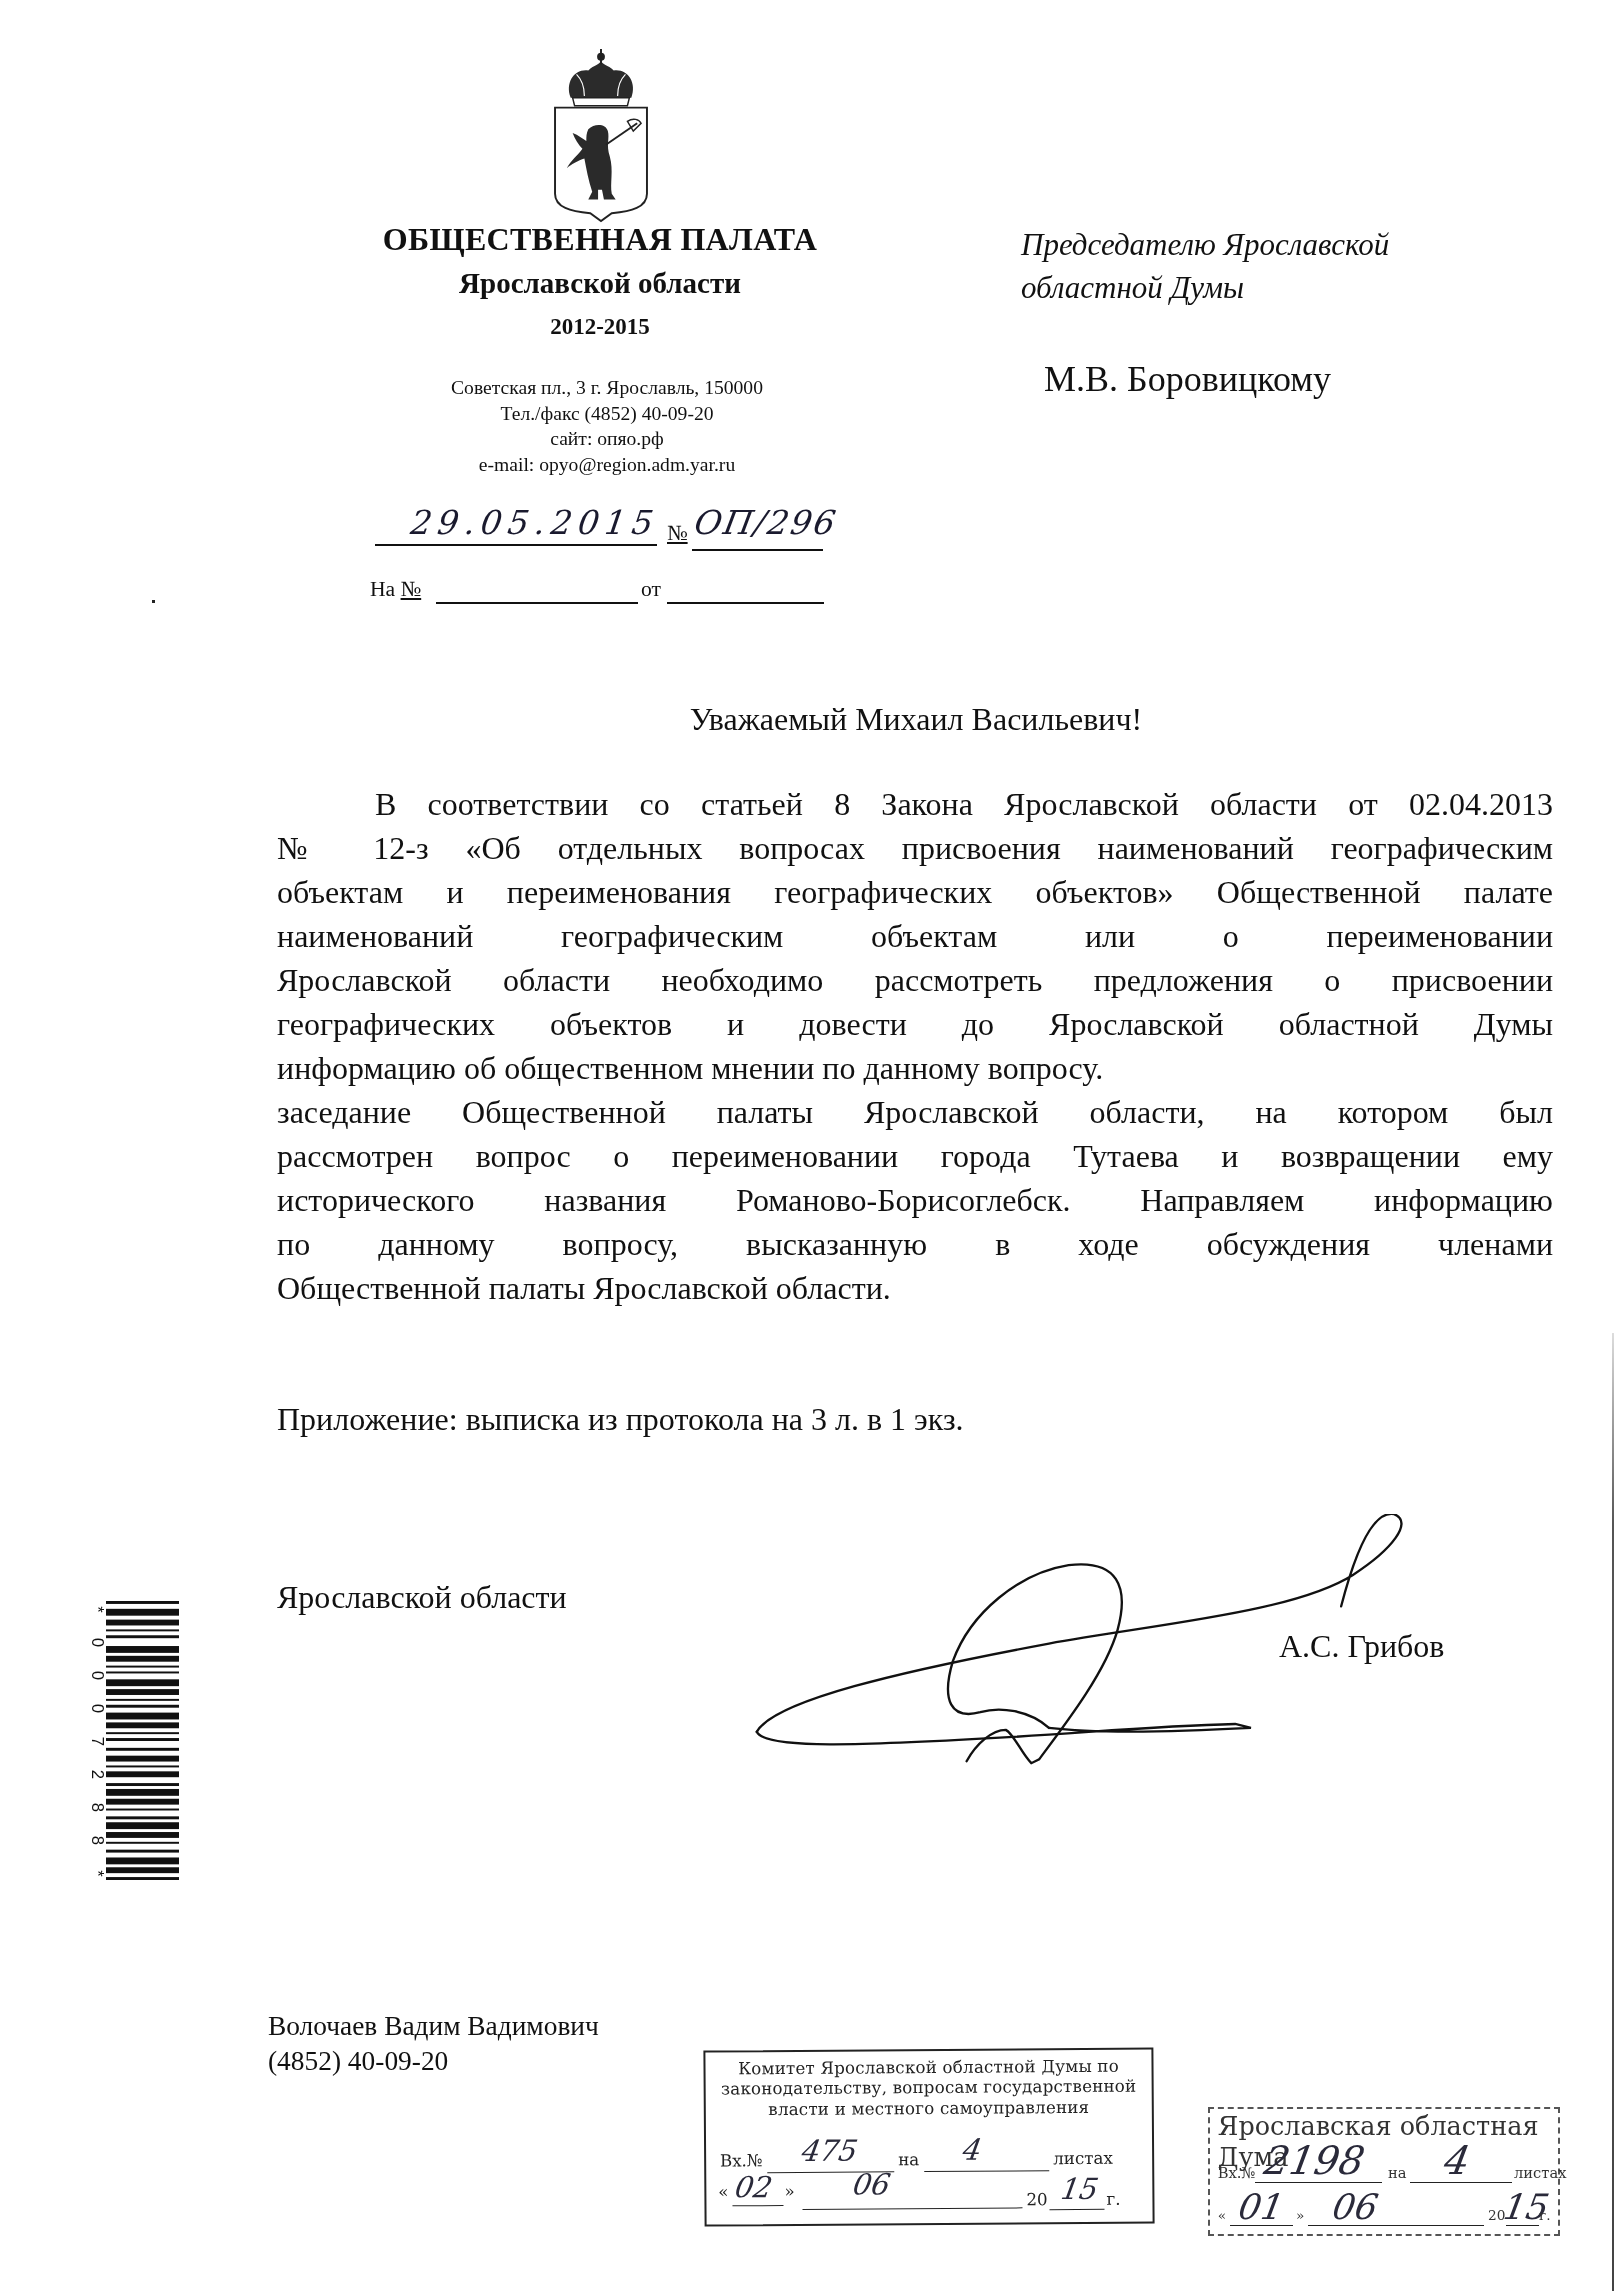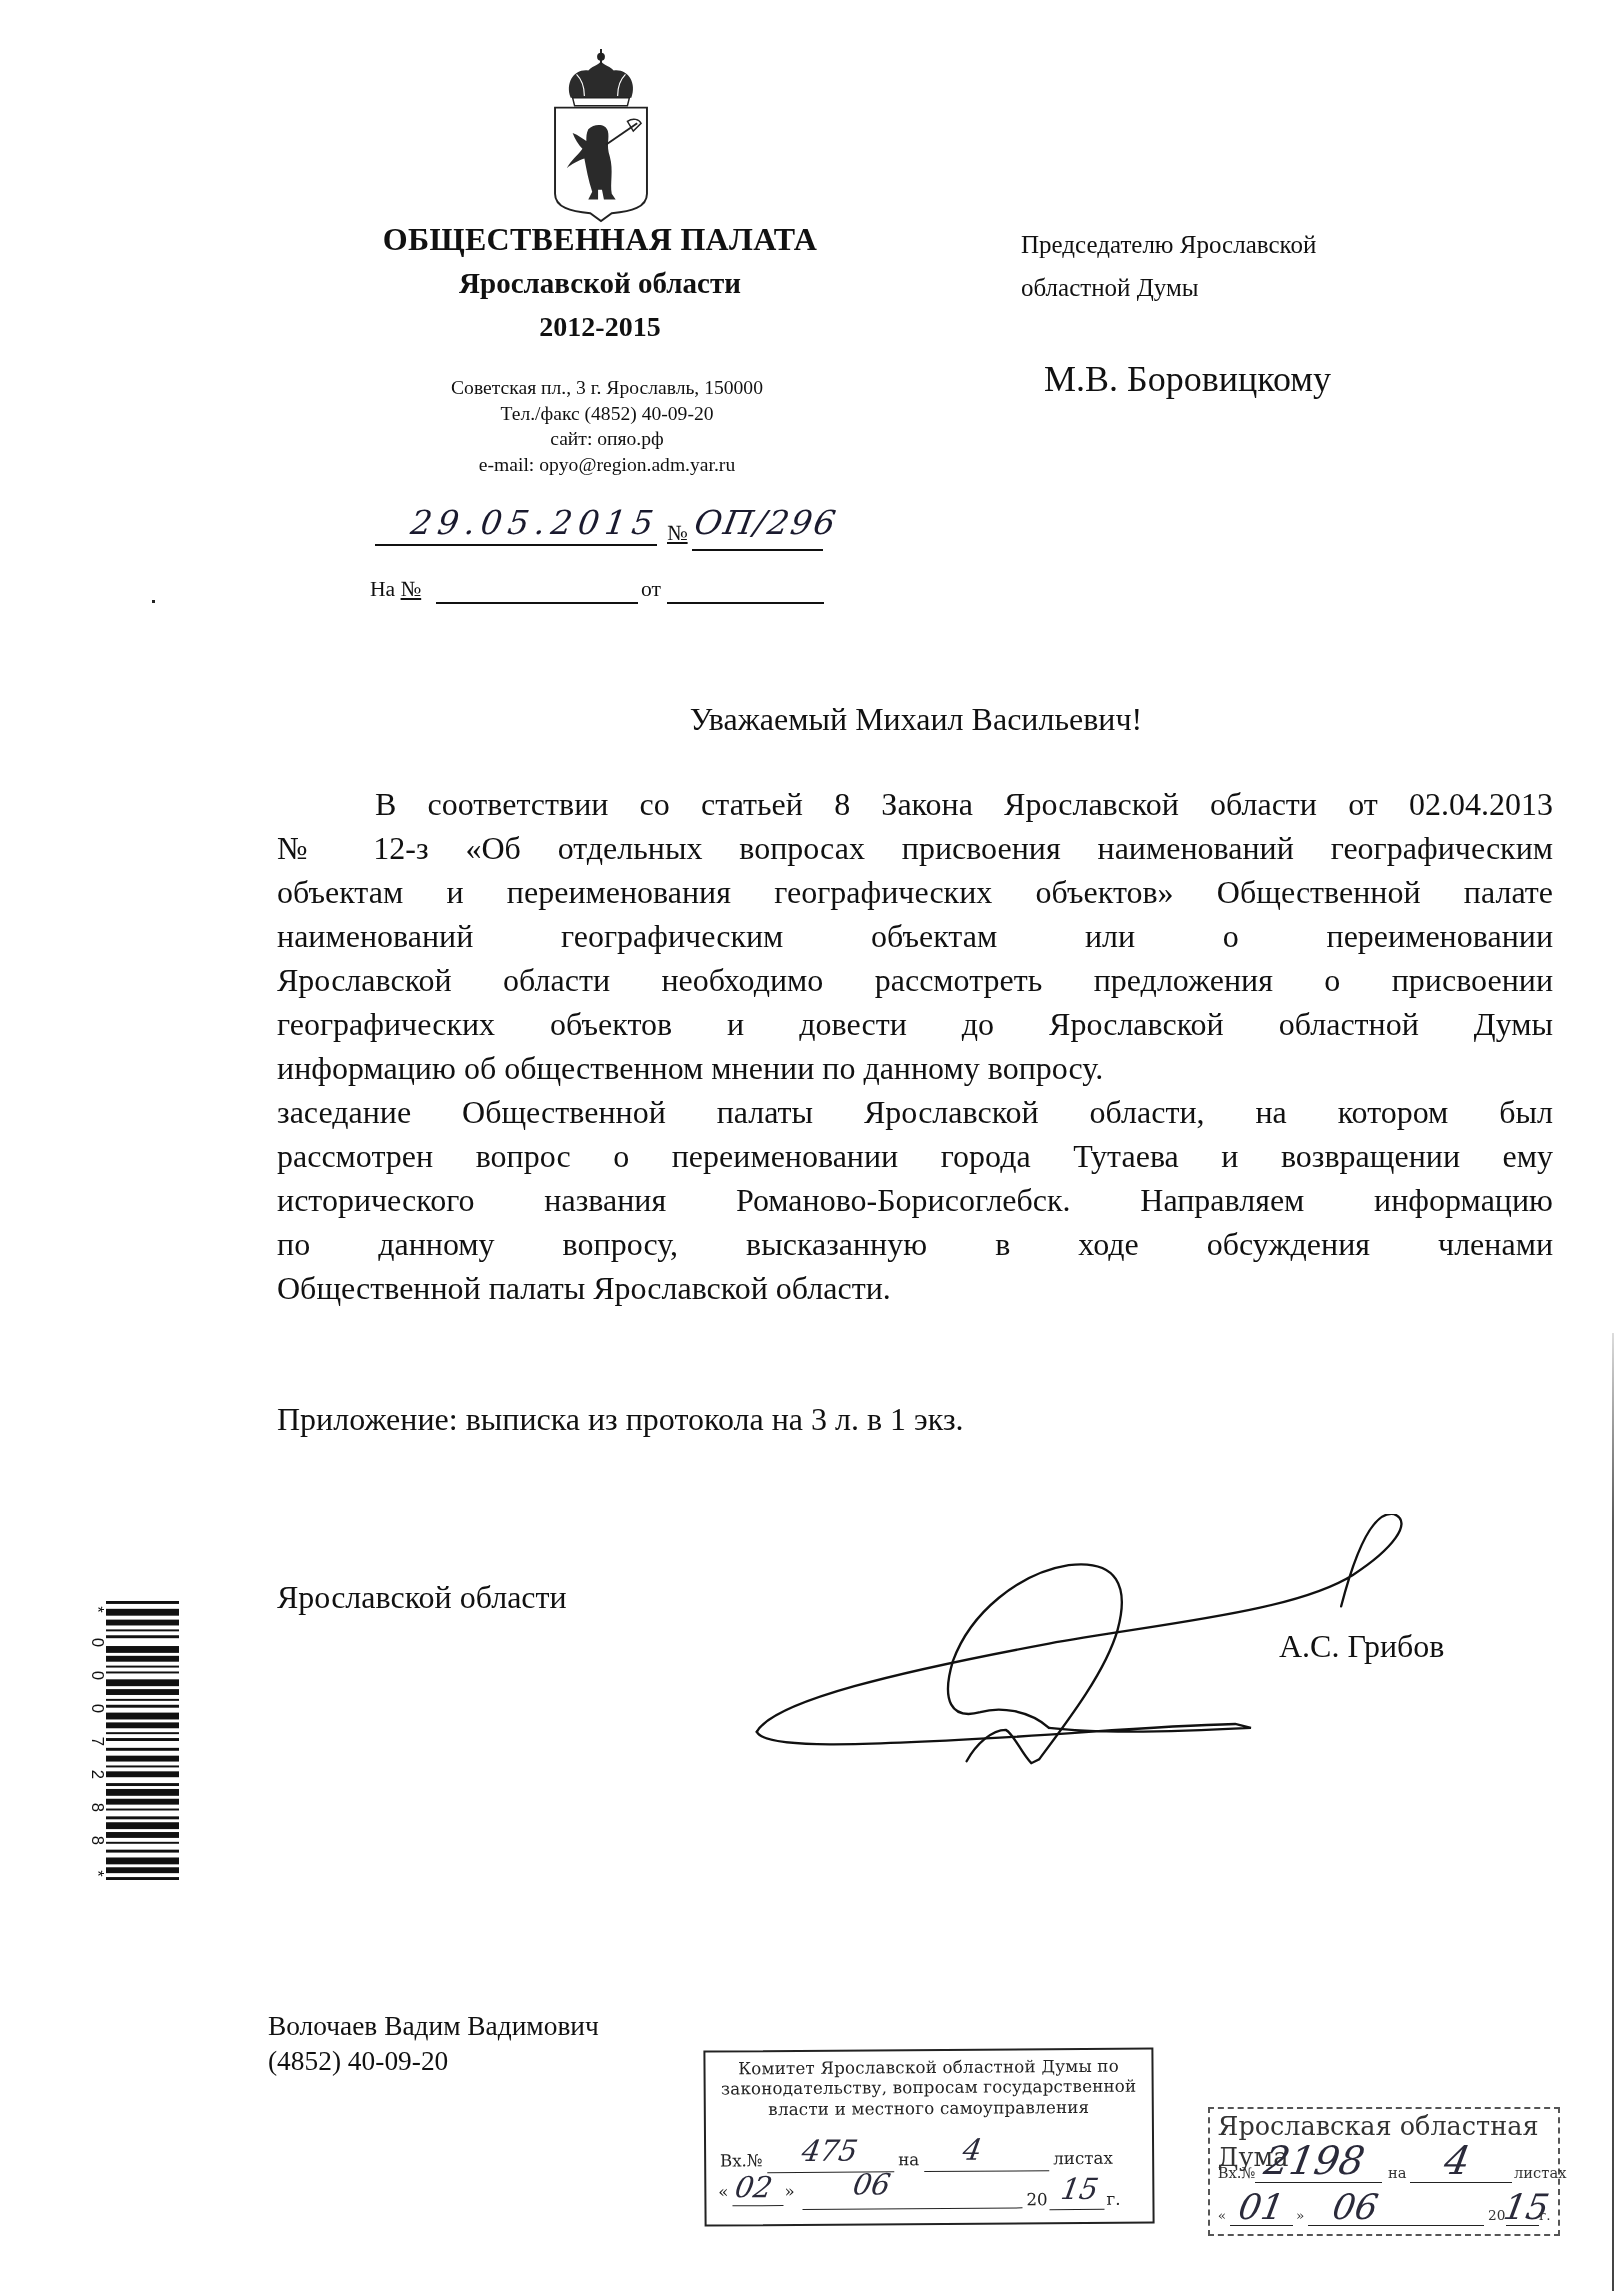--- a/index.html
+++ b/index.html
@@ -5,37 +5,37 @@
   html, body { margin: 0; padding: 0; background: #ffffff; }
   body {
     width: 1620px; height: 2292px; position: relative; overflow: hidden;
     font-family: "Liberation Serif", "DejaVu Serif", serif; color: #111;
   }
   .abs { position: absolute; }
   
   .coat { left: 551px; top: 47px; width: 100px; height: 178px; }
   .org-title { left: 294px; top: 218px; width: 612px; text-align: center; font-weight: bold; font-size: 32px; line-height: 43px; letter-spacing: 0.3px; }
   .org-sub { left: 294px; top: 263px; width: 612px; text-align: center; font-weight: bold; font-size: 29px; line-height: 41px; }
-  .org-years { left: 294px; top: 306px; width: 612px; text-align: center; font-weight: bold; font-size: 28px; line-height: 41px; }
+  .org-years { left: 294px; top: 306px; width: 612px; text-align: center; font-weight: bold; font-size: 23px; line-height: 41px; }
   .contacts { left: 372px; top: 375px; width: 470px; text-align: center; font-size: 19.6px; line-height: 25.5px; }
   .contacts .u { }
   .regline { left: 372px; top: 495px; width: 451px; height: 55px; }
   .reg-date-line { position: absolute; left: 2.9px; top: 49px; width: 282px; border-bottom: 2px solid #111; }
   .reg-date { position: absolute; left: 39px; top: 7.8px; font-family: "DejaVu Serif", serif; font-style: italic; font-size: 33px; letter-spacing: 5.9px; color: #1a1a2e; transform: skewX(-8deg); }
   .reg-no-sign { position: absolute; left: 295px; top: 25.5px; font-size: 21.6px; text-decoration: underline; }
   .reg-num-line { position: absolute; left: 320px; top: 54px; width: 131px; border-bottom: 2px solid #111; }
   .reg-num { position: absolute; left: 323px; top: 7.8px; font-family: "DejaVu Serif", serif; font-style: italic; font-size: 33px; color: #1a1a2e; letter-spacing: 2px; transform: skewX(-10deg); }
   .reply-line { left: 370px; top: 573px; width: 461px; height: 39px; font-size: 21.6px; }
   .reply-label { position: absolute; left: 0; top: 3.9px; }
   .reply-label .u { text-decoration: underline; }
   .reply-no-line { position: absolute; left: 66px; top: 29px; width: 202px; border-bottom: 2px solid #111; }
   .reply-from { position: absolute; left: 271px; top: 3.9px; }
   .reply-from-line { position: absolute; left: 297px; top: 29px; width: 157px; border-bottom: 2px solid #111; }
   
-  .addressee { left: 1021px; top: 223px; font-size: 25px; line-height: 43px; }
+  .addressee { left: 1021px; top: 223px; font-size: 31px; line-height: 43px; font-style: italic; }
   .addressee-name { left: 1044px; top: 358px; font-size: 36px; line-height: 43px; }
   
   .salutation { left: 274px; top: 698px; width: 1284px; text-align: center; font-size: 32px; line-height: 43px; }
   .body { left: 277px; top: 782px; width: 1276px; font-size: 32px; line-height: 44px; }
   .line { display: block; text-align: justify; text-align-last: justify; white-space: nowrap; height: 44px; overflow: visible; }
   .line.last { text-align-last: left; }
   .line.indent { padding-left: 98px; }
   .attachment { left: 277px; top: 1397px; font-size: 32px; line-height: 44px; }
   
   .signer-title { left: 277px; top: 1574px; font-size: 32px; line-height: 46px; }

